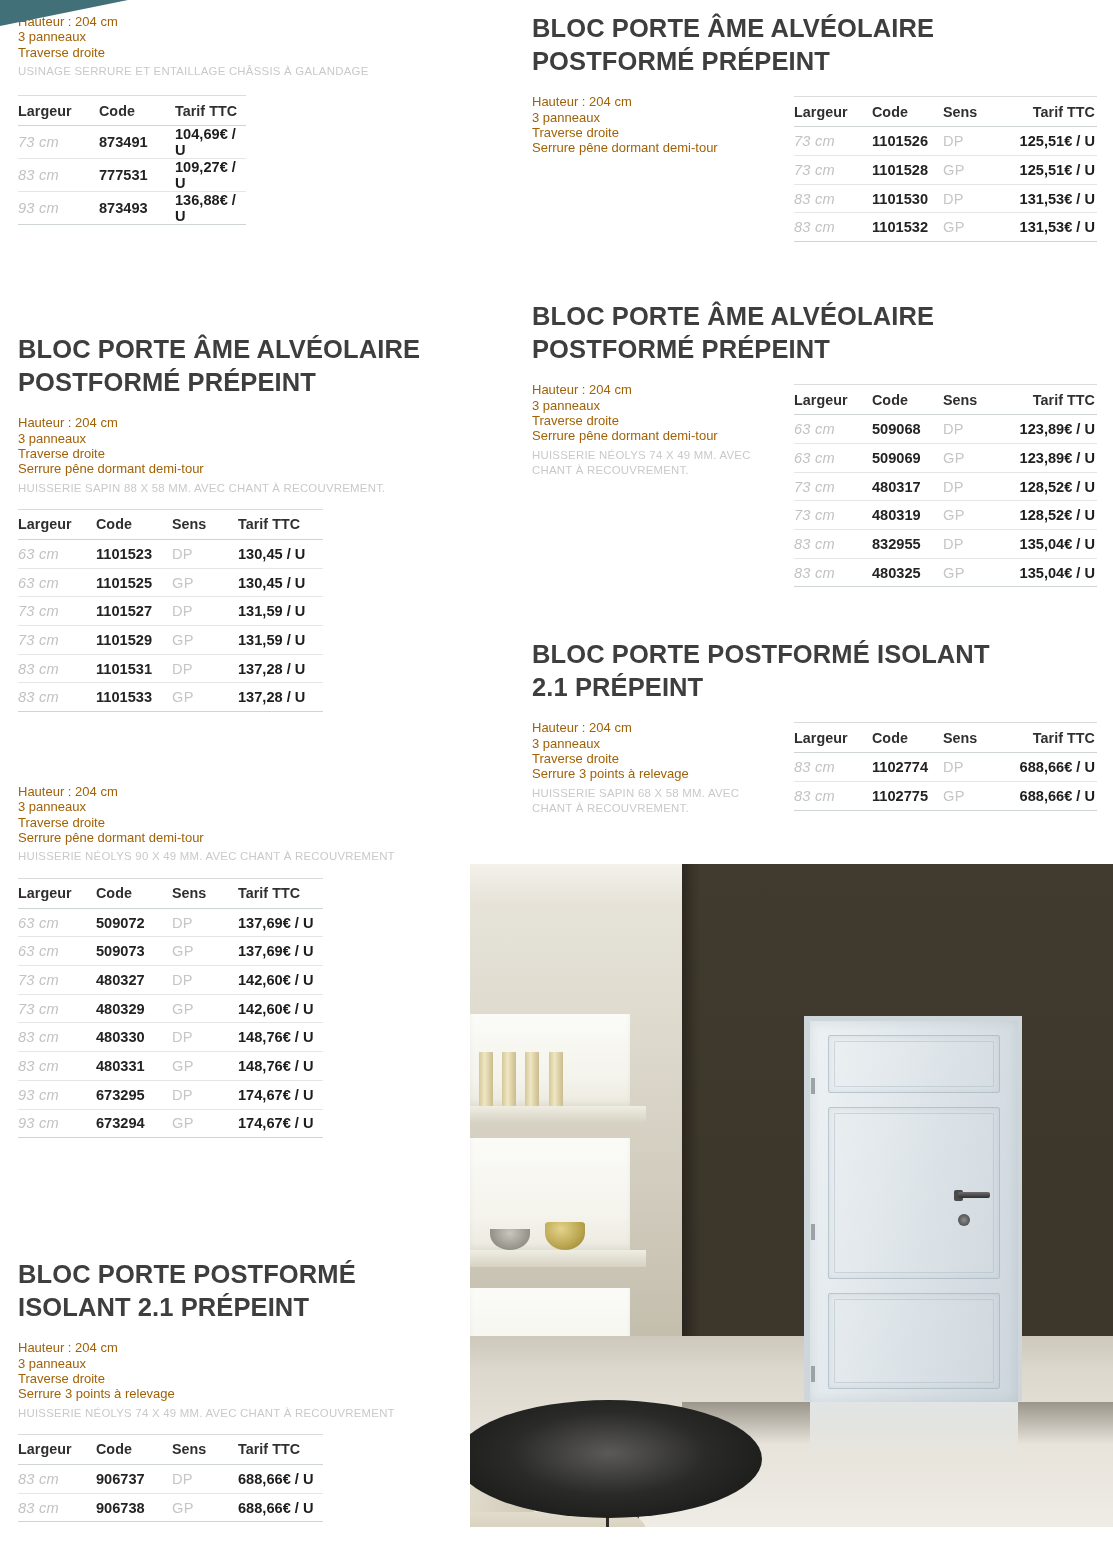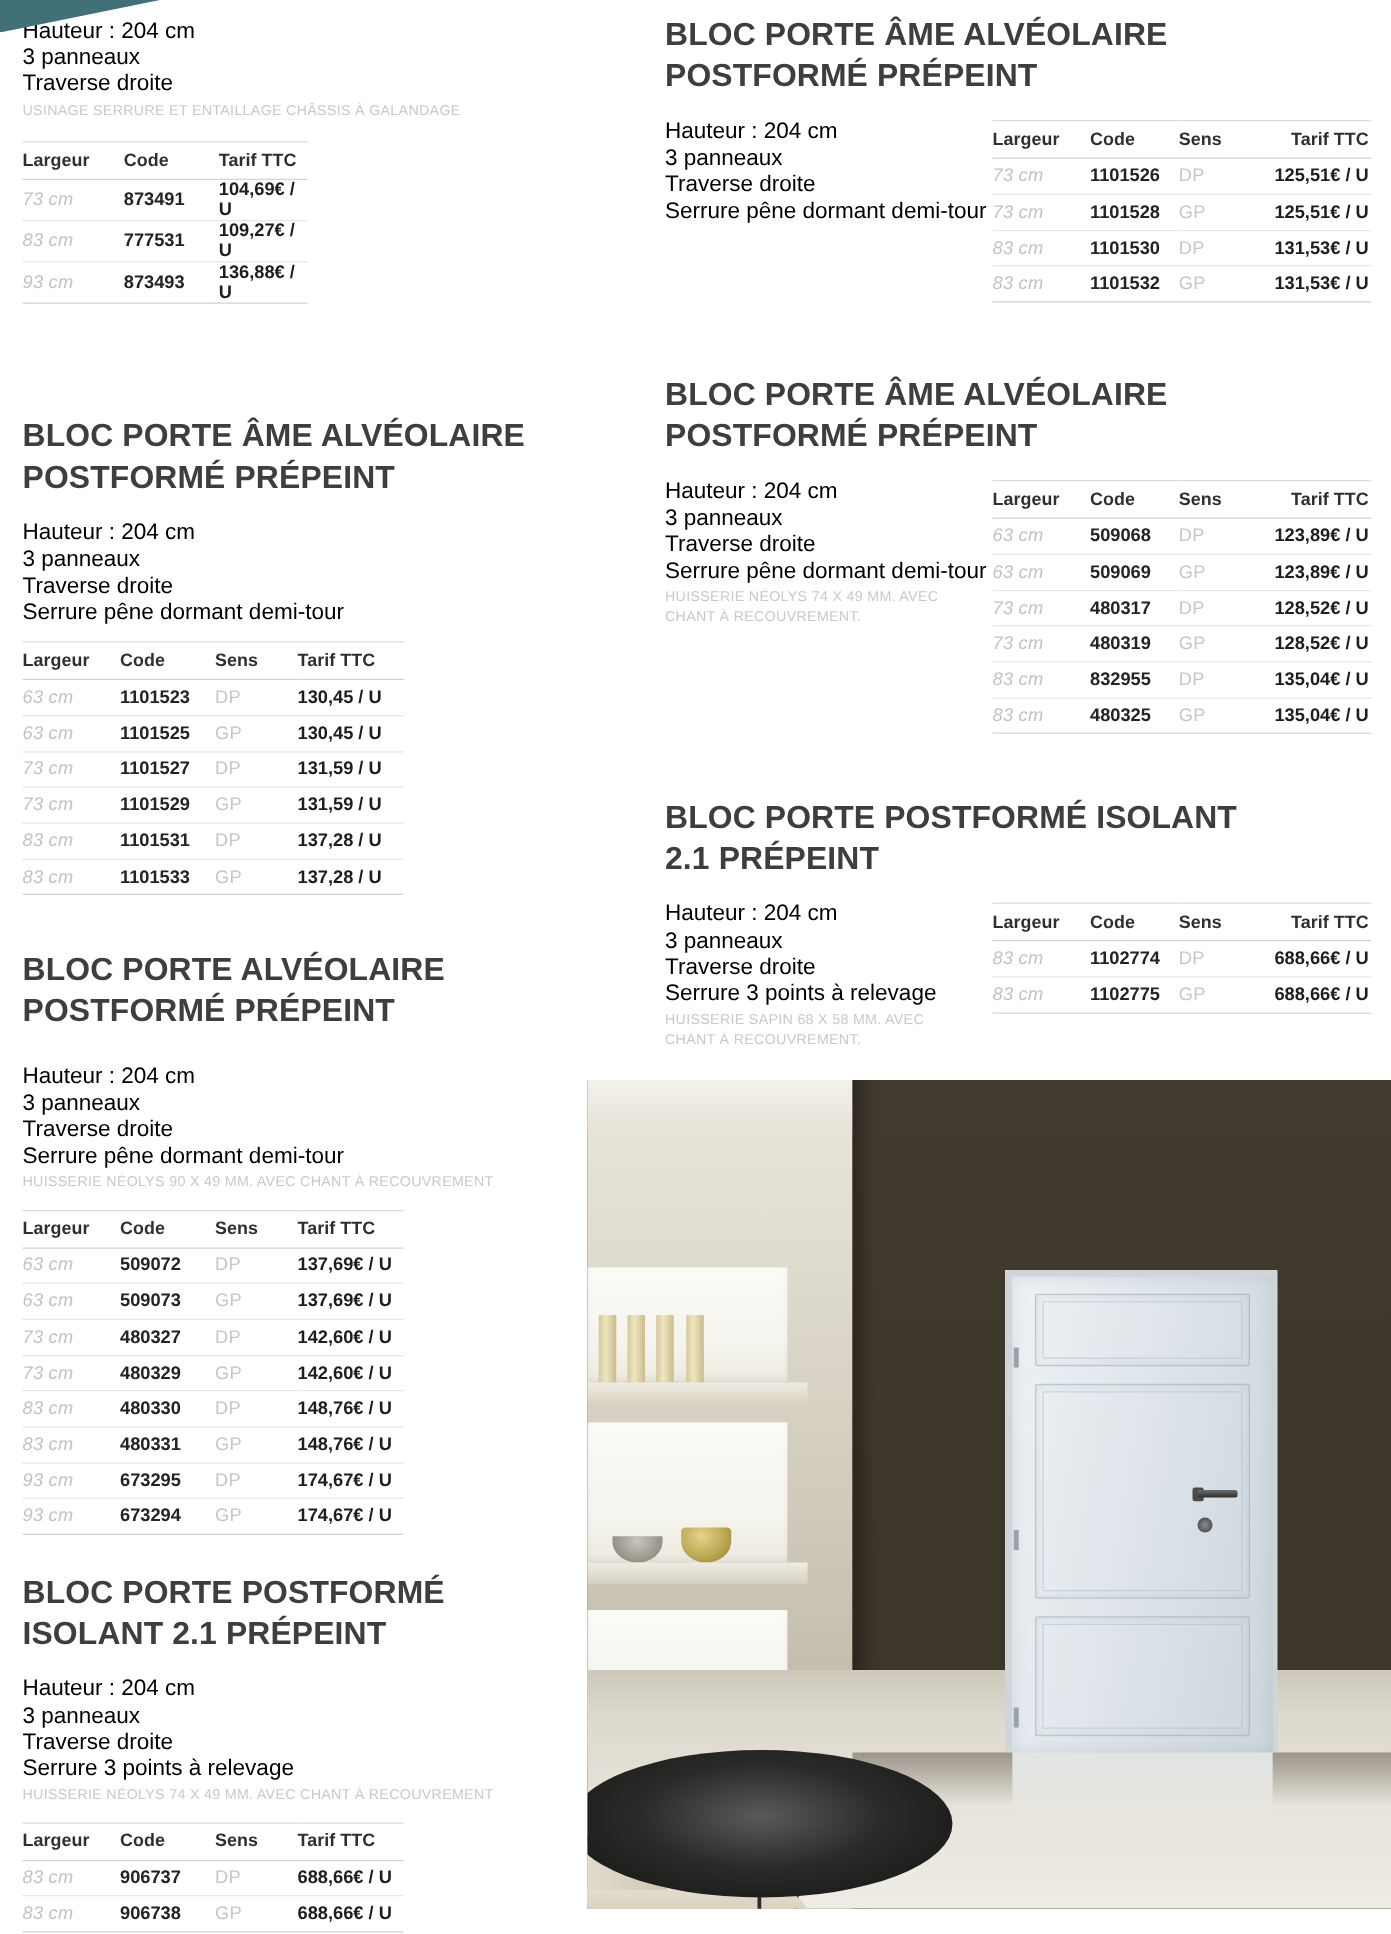--- a/index.html
+++ b/index.html
@@ -38,23 +38,23 @@
     line-height: 1.30;
     font-weight: bold;
     letter-spacing: 0.1px;
     color: #3e3e3e;
     margin: 0 0 16px 0;
     text-transform: uppercase;
   }
   h2.sect-title.wide { max-width: 470px; }
 
   .specs {
-    font-size: 18px;
+    font-size: 13px;
     line-height: 1.18;
-    color: #000000;
+    color: #a16207;
     margin: 0;
   }
   .specs div { white-space: nowrap; }
 
   .footnote {
     font-size: 11.4px;
     line-height: 1.35;
     letter-spacing: 0.25px;
     color: #c9c9c9;
     margin-top: 4px;
@@ -337,20 +337,21 @@
     </section>
 
     <section class="block" style="top:333px; left:0; width:455px;">
       <h2 class="sect-title">BLOC PORTE ÂME ALVÉOLAIRE POSTFORMÉ PRÉPEINT</h2>
       <div class="specs">
         <div>Hauteur : 204 cm</div>
         <div>3 panneaux</div>
         <div>Traverse droite</div>
         <div>Serrure pêne dormant demi-tour</div>
       </div>
+      <div class="footnote">HUISSERIE SAPIN 88 X 58 MM. AVEC CHANT À RECOUVREMENT.</div>
       <table class="price t4L" style="margin-top:13px;">
         <thead>
           <tr>
             <th class="w-largeur">Largeur</th>
             <th class="w-code">Code</th>
             <th class="w-sens">Sens</th>
             <th class="w-tarif">Tarif TTC</th>
           </tr>
         </thead>
         <tbody id="L1-body">
@@ -388,21 +389,20 @@
               <td class="c-largeur">83 cm</td>
               <td class="c-code">1101533</td>
               <td class="c-sens">GP</td>
               <td class="c-tarif">137,28 / U</td>
             </tr>
           </tbody>
       </table>
     </section>
 
     <section class="block" style="top:760px; left:0; width:455px;">
-      <h2 class="sect-title">BLOC PORTE ALVÉOLAIRE POSTFORMÉ PRÉPEINT</h2>
       <div class="specs" style="margin-top:24px;">
         <div>Hauteur : 204 cm</div>
         <div>3 panneaux</div>
         <div>Traverse droite</div>
         <div>Serrure pêne dormant demi-tour</div>
       </div>
       <div class="footnote">HUISSERIE NÉOLYS 90 X 49 MM. AVEC CHANT À RECOUVREMENT</div>
       <table class="price t4L" style="margin-top:13px;">
         <thead>
           <tr>

